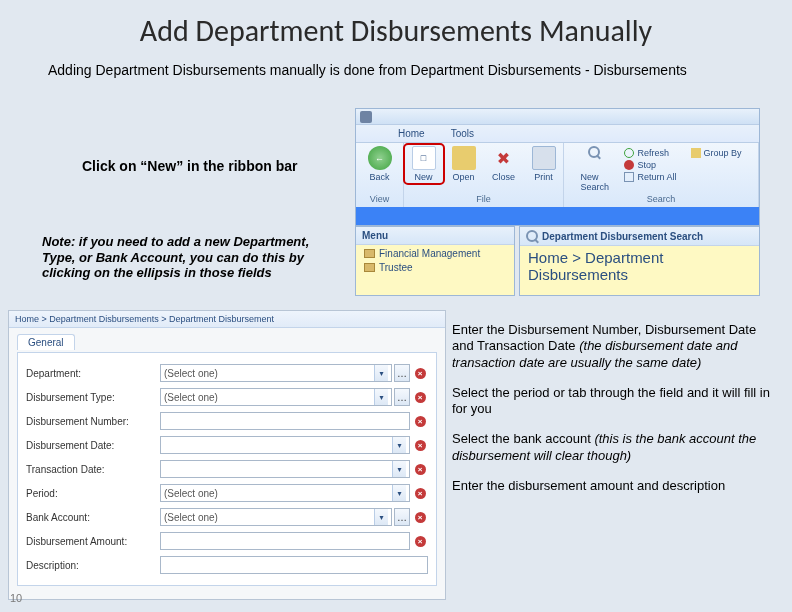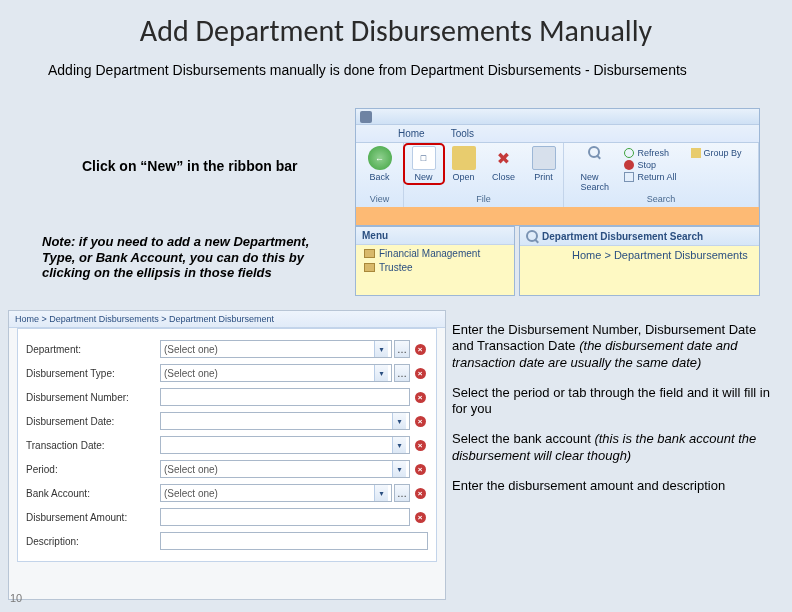--- a/index.html
+++ b/index.html
@@ -45,21 +45,21 @@
     line-height: 1.2;
   }
 
   
   .ribbon {
     position: absolute;
     left: 355px;
     top: 108px;
     width: 405px;
     height: 118px;
-    background: #fdba74;
+    background: #3b82f6;
     border: 1px solid #9db7d6;
     font-size: 10px;
     color: #3a4a60;
   }
   .ribbon-titlebar {
     height: 16px;
     background: linear-gradient(#e8f1fb, #cfe1f5);
     border-bottom: 1px solid #b9cde6;
     display: flex;
     align-items: center;
@@ -132,21 +132,21 @@
     border-bottom:1px solid #c3d4ea;
     padding: 3px 6px;
     font-weight: bold;
     display:flex; align-items:center; gap:4px;
   }
   .pane-body { padding: 3px 8px; display:flex; flex-direction:column; gap:3px;}
   .pane-item { display:flex; align-items:center; gap:4px;}
   .folder-icon { width:11px; height:9px; background:#d8b96a; border:1px solid #a8883a; display:inline-block;}
   .mag-icon { width:12px; height:12px; border:2px solid #7a93b3; border-radius:50%; position:relative; display:inline-block;}
   .mag-icon::after{ content:""; position:absolute; width:5px; height:2px; background:#7a93b3; bottom:-2px; right:-3px; transform:rotate(45deg);}
-  .crumb { font-size:11px; color:#2b4f80;margin-left:44px;}
+  .crumb { font-size:15px; color:#2b4f80;}
 
   
   .form-shot {
     position:absolute;
     left: 8px; top: 310px;
     width: 438px; height: 290px;
     background:#f5f7f9;
     border:1px solid #b8c5d5;
     font-size:10px;
     color:#333;
@@ -326,20 +326,23 @@
       <span>Department Disbursement Search</span>
     </div>
     <div class="pane-body">
       <div class="crumb">Home  &gt;  Department Disbursements</div>
     </div>
   </div>
 </div>
 
 <div class="form-shot">
   <div class="form-crumb">Home  &gt;  Department Disbursements  &gt;  Department Disbursement</div>
+  <div class="form-tab">
+    <span class="tab">General</span>
+  </div>
   <div class="form-body">
 
     <div class="form-row">
       <div class="form-label">Department:</div>
       <div class="form-field">
         <div class="ffield">
             <span>(Select one)</span>
             <span class="dd-arrow">▾</span>
           </div>
         <div class="ellipsis-btn">…</div>

